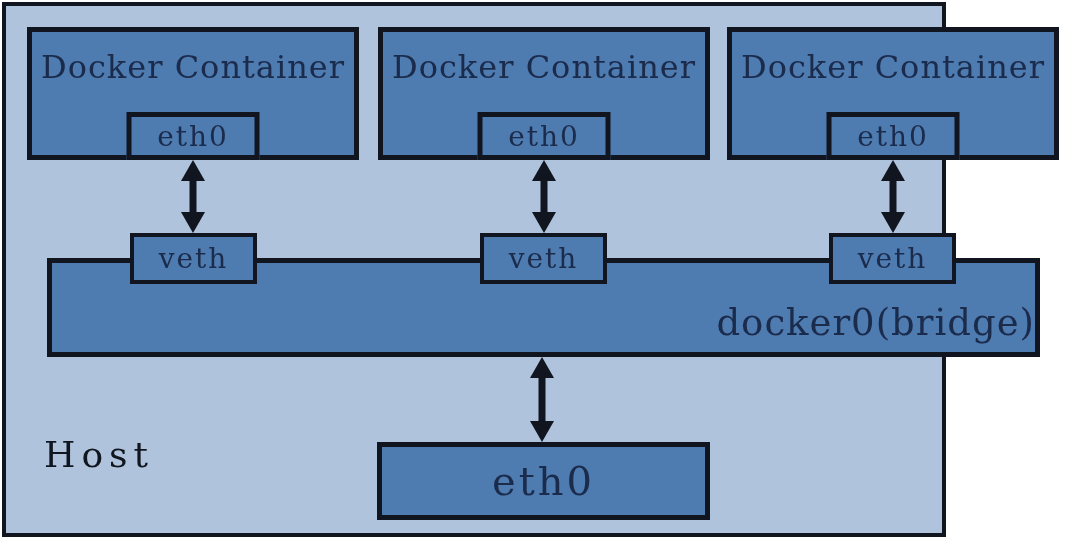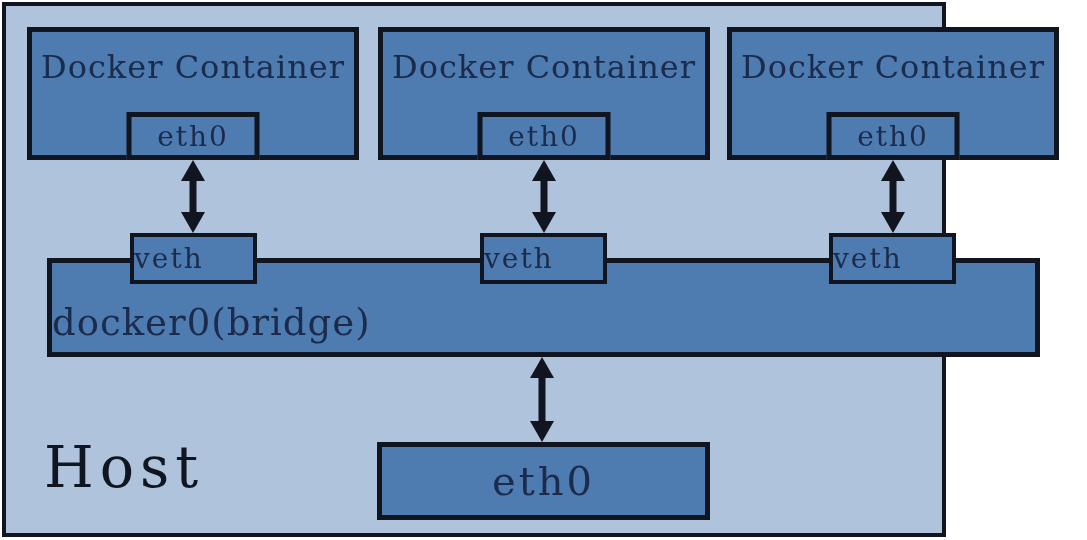--- a/index.html
+++ b/index.html
@@ -64,32 +64,32 @@
   .arrow-4 { left: 522px; top: 351px; }
 
   .bridge {
     position: absolute; left: 41px; top: 252px;
     width: 993px; height: 99px;
     border: 5px solid var(--border);
     background: var(--box-fill);
   }
   .bridge-label {
     position: absolute; left: 0; right: 0; bottom: 8px;
-    text-align: left;
+    text-align: right;
     font-size: 37px; letter-spacing: 1px;
     color: var(--label-on-dark);
     white-space: nowrap;
   }
 
   .veth-box {
     position: absolute; top: 227px;
     width: 127px; height: 51px;
     border: 4px solid var(--border);
     background: var(--box-fill);
-    display: flex; align-items: center; 
+    display: flex; align-items: center; justify-content: center;
     font-size: 28px; letter-spacing: 2px;
     color: var(--label-on-dark);
   }
   .veth-box.v1 { left: 124px; }
   .veth-box.v2 { left: 474px; }
   .veth-box.v3 { left: 823px; }
 
   .fwd-label {
     position: absolute; left: 560px; top: 377px;
     font-size: 30px; letter-spacing: 1px;
@@ -102,21 +102,21 @@
     width: 333px; height: 78px;
     border: 5px solid var(--border);
     background: var(--box-fill);
     display: flex; align-items: center; justify-content: center;
     font-size: 40px; letter-spacing: 3px;
     color: var(--label-on-dark);
   }
 
   .host-label {
     position: absolute; left: 38px; top: 428px;
-    font-size: 57px; letter-spacing: 6px;
+    font-size: 36px; letter-spacing: 6px;
     color: var(--label-on-light);
     white-space: nowrap;
     text-align: right;
   }
 </style>
 </head>
 <body>
 
 <div class="canvas">
   <div class="host-box">

